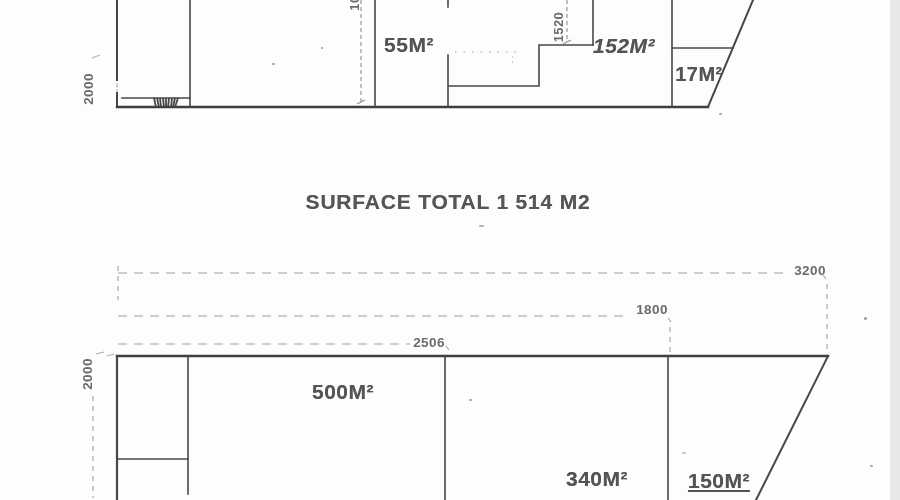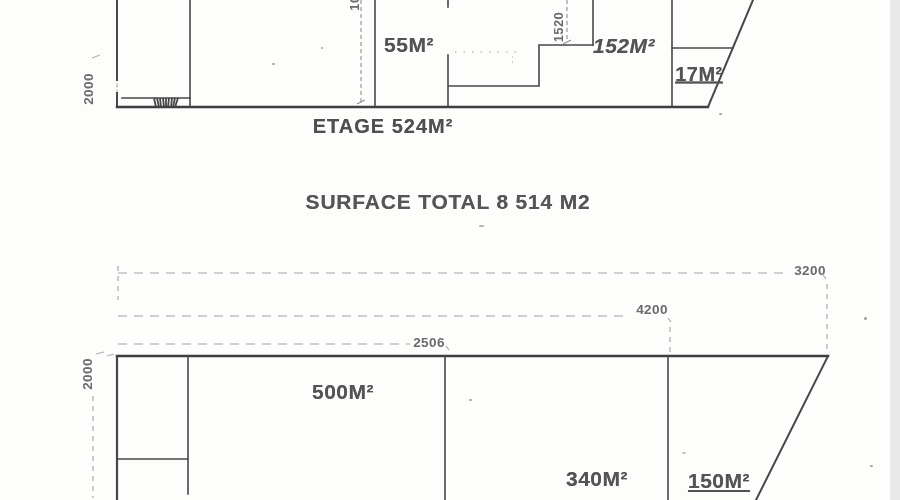--- a/index.html
+++ b/index.html
@@ -106,35 +106,34 @@
       <path d="M446,346 L449,350"></path>
 
       <path d="M93,396 L93,498" stroke-dasharray="5 5"></path>
       <path d="M96,354 L104,352" stroke="#b0b0b0"></path>
       <path d="M107,356 L114,354" stroke="#b0b0b0"></path>
     </g>
   </svg>
 
   <div class="lbl room" style="left:409px;top:45px;">55M²</div>
   <div class="lbl room" style="left:624px;top:46px;font-style:italic;">152M²</div>
-  <div class="lbl room" style="left:699px;top:74px;font-size:20px;text-decoration:underline;">17M²</div>
+  <div class="lbl room" style="left:699px;top:74px;font-size:20px;">17M²</div>
 
-  <div class="lbl caption" style="left:383px;top:126px;">ETAGE 524M²</div>
   <div class="lbl dim vert" style="left:88px;top:89px;">2000</div>
   <div class="lbl dim vert" style="left:558px;top:27px;font-size:13px;">1520</div>
   <div class="lbl dim vert" style="left:354px;top:3px;font-size:13px;">10</div>
 
-  <div class="lbl title" style="left:448px;top:202px;">SURFACE TOTAL 8 514 M2</div>
+  <div class="lbl title" style="left:448px;top:202px;">SURFACE TOTAL 1 514 M2</div>
 
   <div class="lbl room" style="left:343px;top:392px;">500M²</div>
   <div class="lbl room" style="left:597px;top:479px;">340M²</div>
   <div class="lbl room" style="left:719px;top:481px;text-decoration:underline;">150M²</div>
 
   <div class="lbl dim" style="left:429px;top:342px;">2506</div>
-  <div class="lbl dim" style="left:652px;top:309px;">4200</div>
+  <div class="lbl dim" style="left:652px;top:309px;">1800</div>
   <div class="lbl dim" style="left:810px;top:270px;">3200</div>
   <div class="lbl dim vert" style="left:87px;top:374px;">2000</div>
 
   <div class="speck" style="left:272px;top:63px;width:3px;height:2px;"></div>
   <div class="speck" style="left:321px;top:47px;width:2px;height:2px;"></div>
   <div class="speck" style="left:719px;top:113px;width:3px;height:2px;"></div>
   <div class="speck" style="left:479px;top:225px;width:5px;height:2px;border-radius:1px;background:#b5b5b5;"></div>
   <div class="speck" style="left:864px;top:317px;width:3px;height:3px;"></div>
   <div class="speck" style="left:469px;top:399px;width:3px;height:2px;"></div>
   <div class="speck" style="left:870px;top:465px;width:3px;height:2px;"></div>

